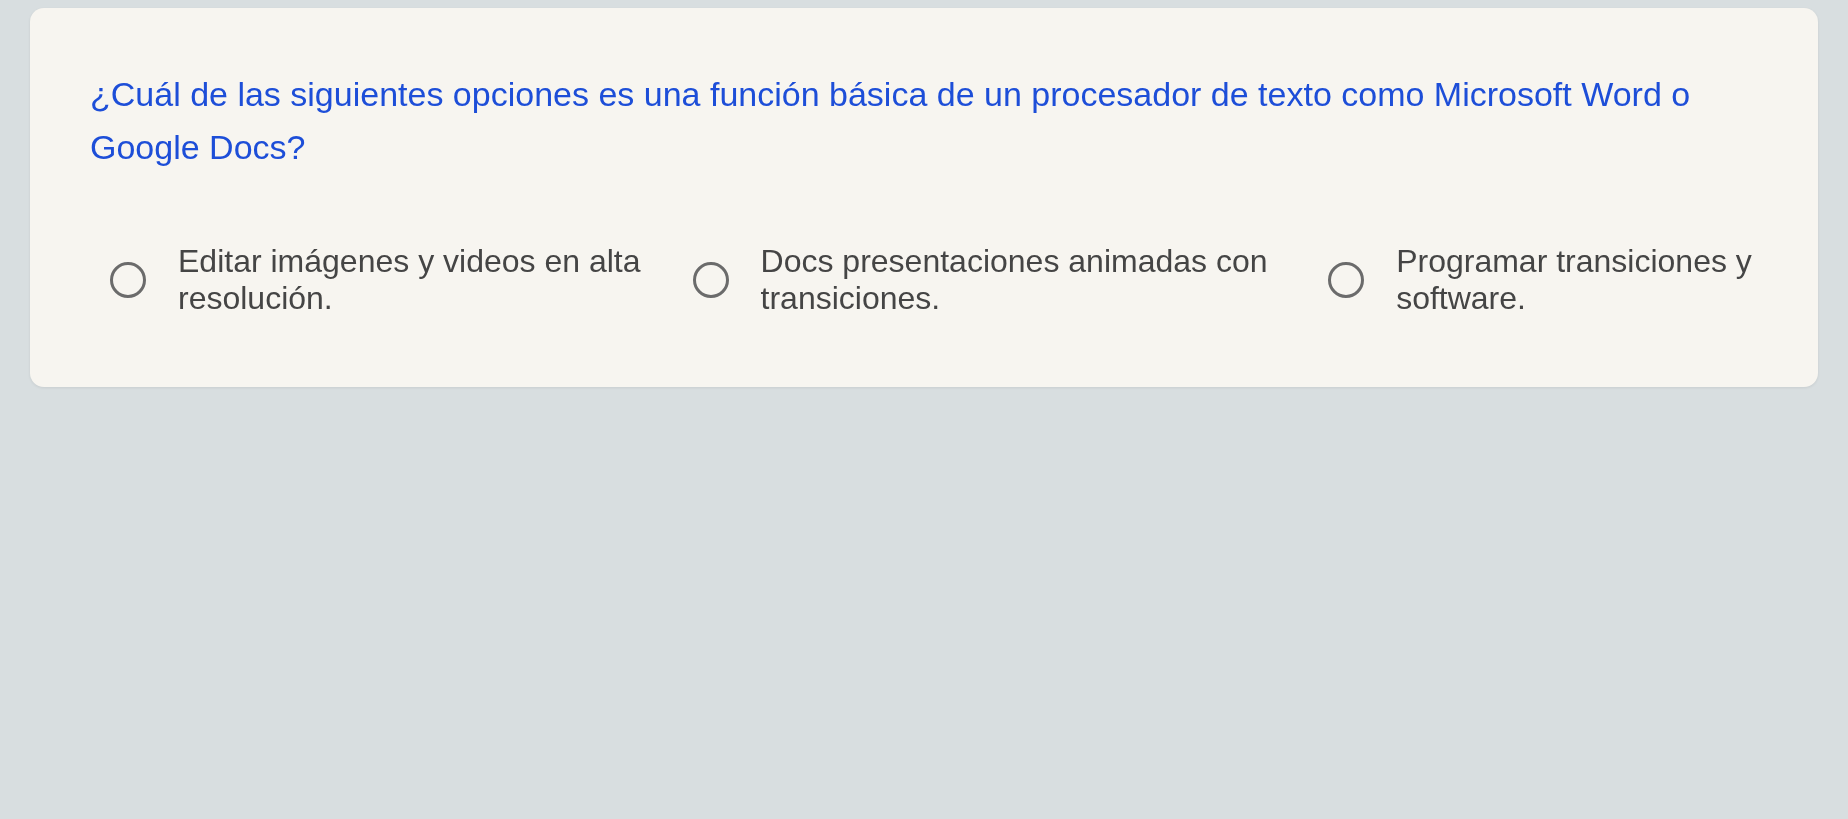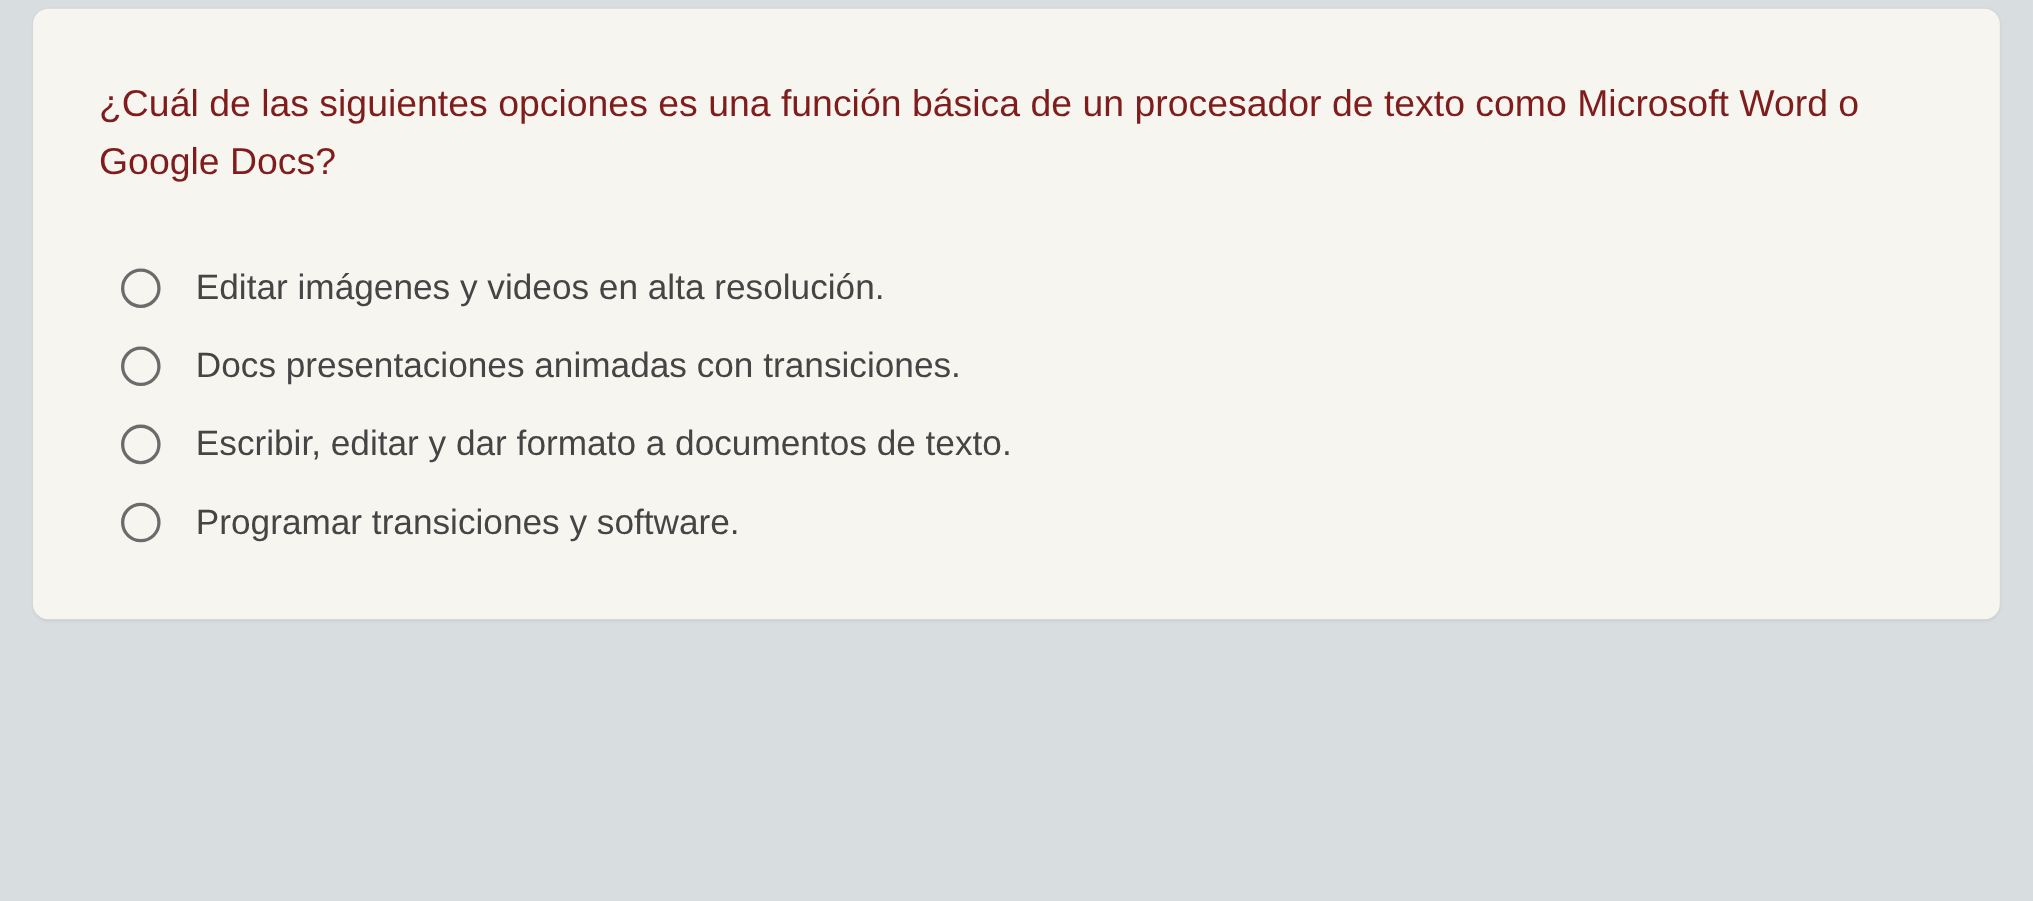--- a/index.html
+++ b/index.html
@@ -16,28 +16,28 @@
   }
   .card {
     background: #f7f5f0;
     border-radius: 14px;
     padding: 60px 60px 70px 60px;
     box-shadow: 0 1px 3px rgba(0,0,0,0.08);
   }
   .question {
     font-size: 34px;
     line-height: 1.55;
-    color: #7f1d1d;
+    color: #1d4ed8;
     font-weight: 400;
     margin-bottom: 70px;
   }
   .options {
     display: flex;
-    flex-direction: column;
-    gap: 34px;
+    flex-direction: row;
+    gap: 52px;
     padding-left: 20px;
   }
   .option {
     display: flex;
     align-items: center;
     gap: 32px;
     cursor: pointer;
   }
   .radio {
     width: 36px;
@@ -64,24 +64,20 @@
       <label class="option">
         <span class="radio"></span>
         <span class="option-label">Editar imágenes y videos en alta resolución.</span>
       </label>
 
       <label class="option">
         <span class="radio"></span>
         <span class="option-label">Docs presentaciones animadas con transiciones.</span>
       </label>
 
-      <label class="option">
-        <span class="radio"></span>
-        <span class="option-label">Escribir, editar y dar formato a documentos de texto.</span>
-      </label>
 
       <label class="option">
         <span class="radio"></span>
         <span class="option-label">Programar transiciones y software.</span>
       </label>
 
     </div>
   </div>
 </div>
 

